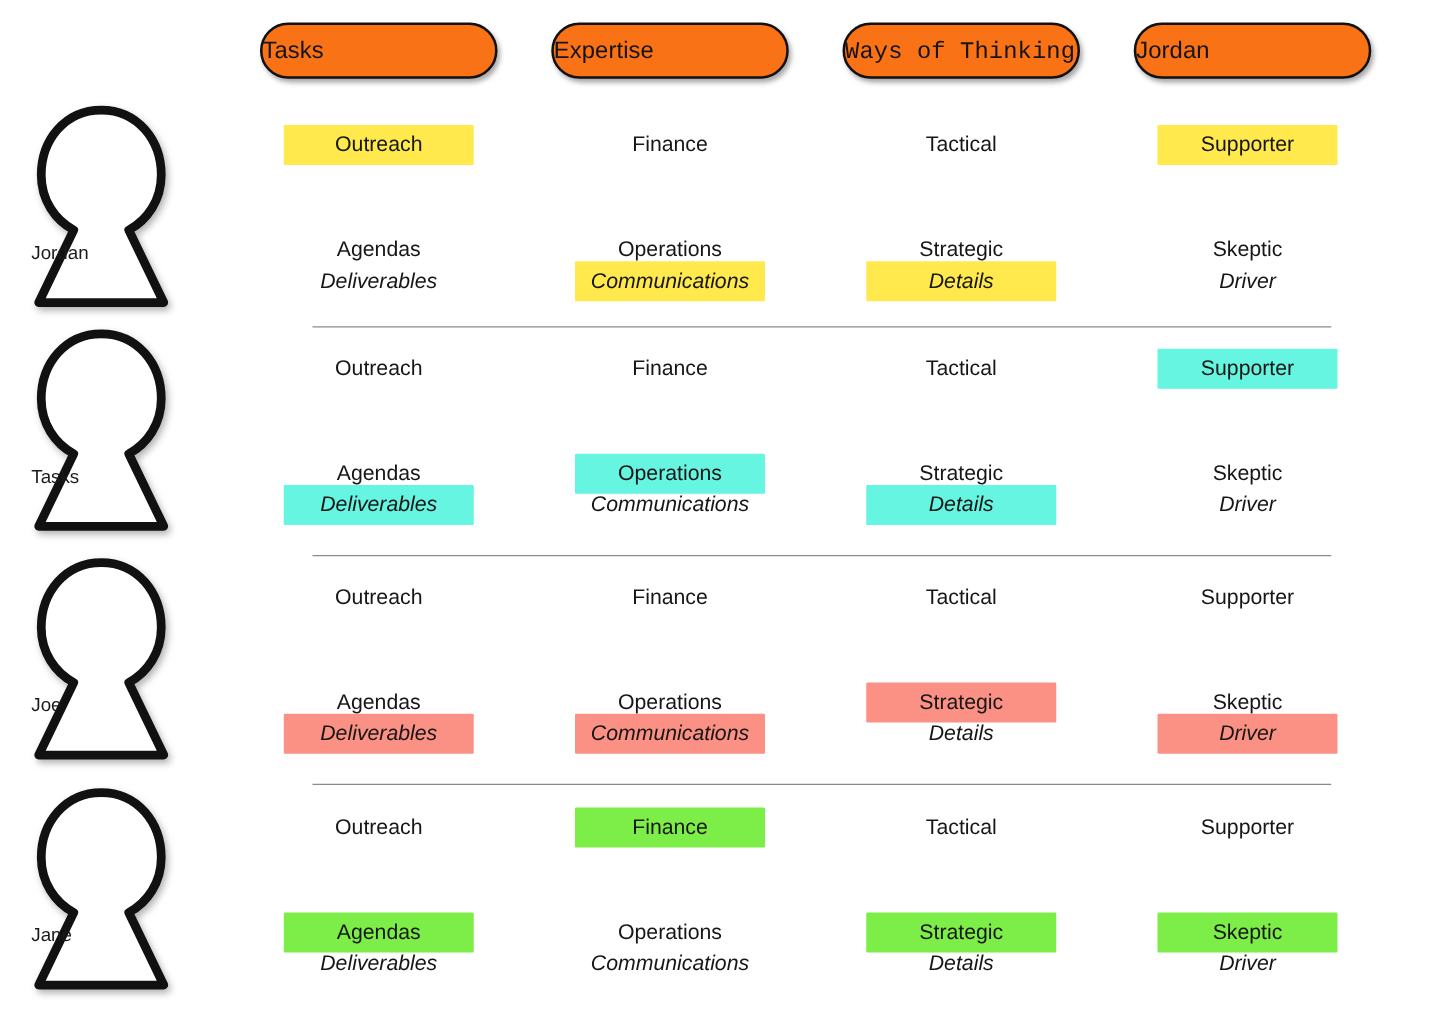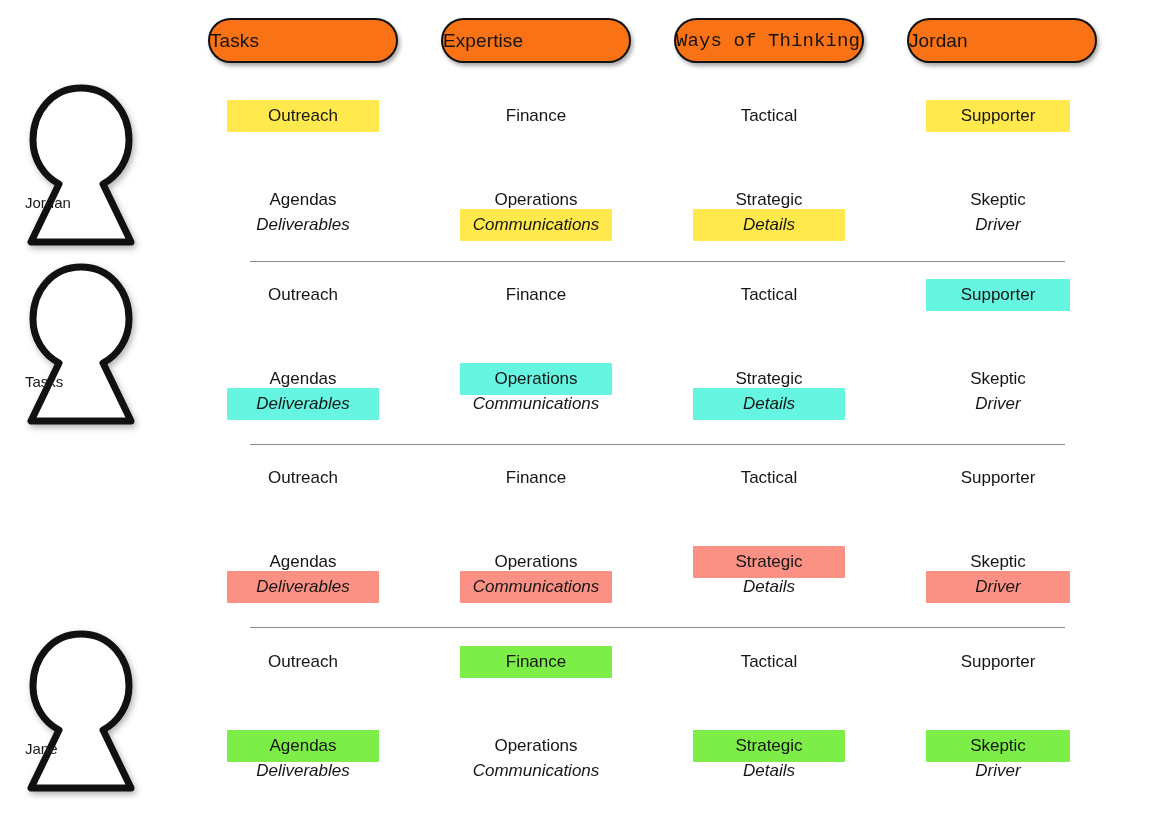--- a/index.html
+++ b/index.html
@@ -224,20 +224,26 @@
       <div class="cell c3 k1">
           <span>Skeptic</span>
         </div>
       <div class="cell c3 k2">
           <span>Driver</span>
         </div>
     </div>
   </div>
 
   <div class="person-row r2">
+    <div class="avatar">
+      <svg viewBox="0 0 112 170" aria-hidden="true">
+        <path d="M56 6 C27 6 8 30 8 58 C8 78 19 94 34 102 L6 160 L106 160 L78 102 C93 94 104 78 104 58 C104 30 85 6 56 6 Z" fill="#ffffff" stroke="#111111" stroke-width="7" stroke-linejoin="round"></path>
+      </svg>
+      <div class="avatar-name">Joe</div>
+    </div>
     <div class="cells">
       <div class="cell c0 k0">
           <span>Outreach</span>
         </div>
       <div class="cell c0 k1">
           <span>Agendas</span>
         </div>
       <div class="cell c0 k2 hl" style="background: rgb(251, 145, 132);">
           <span>Deliverables</span>
         </div>

